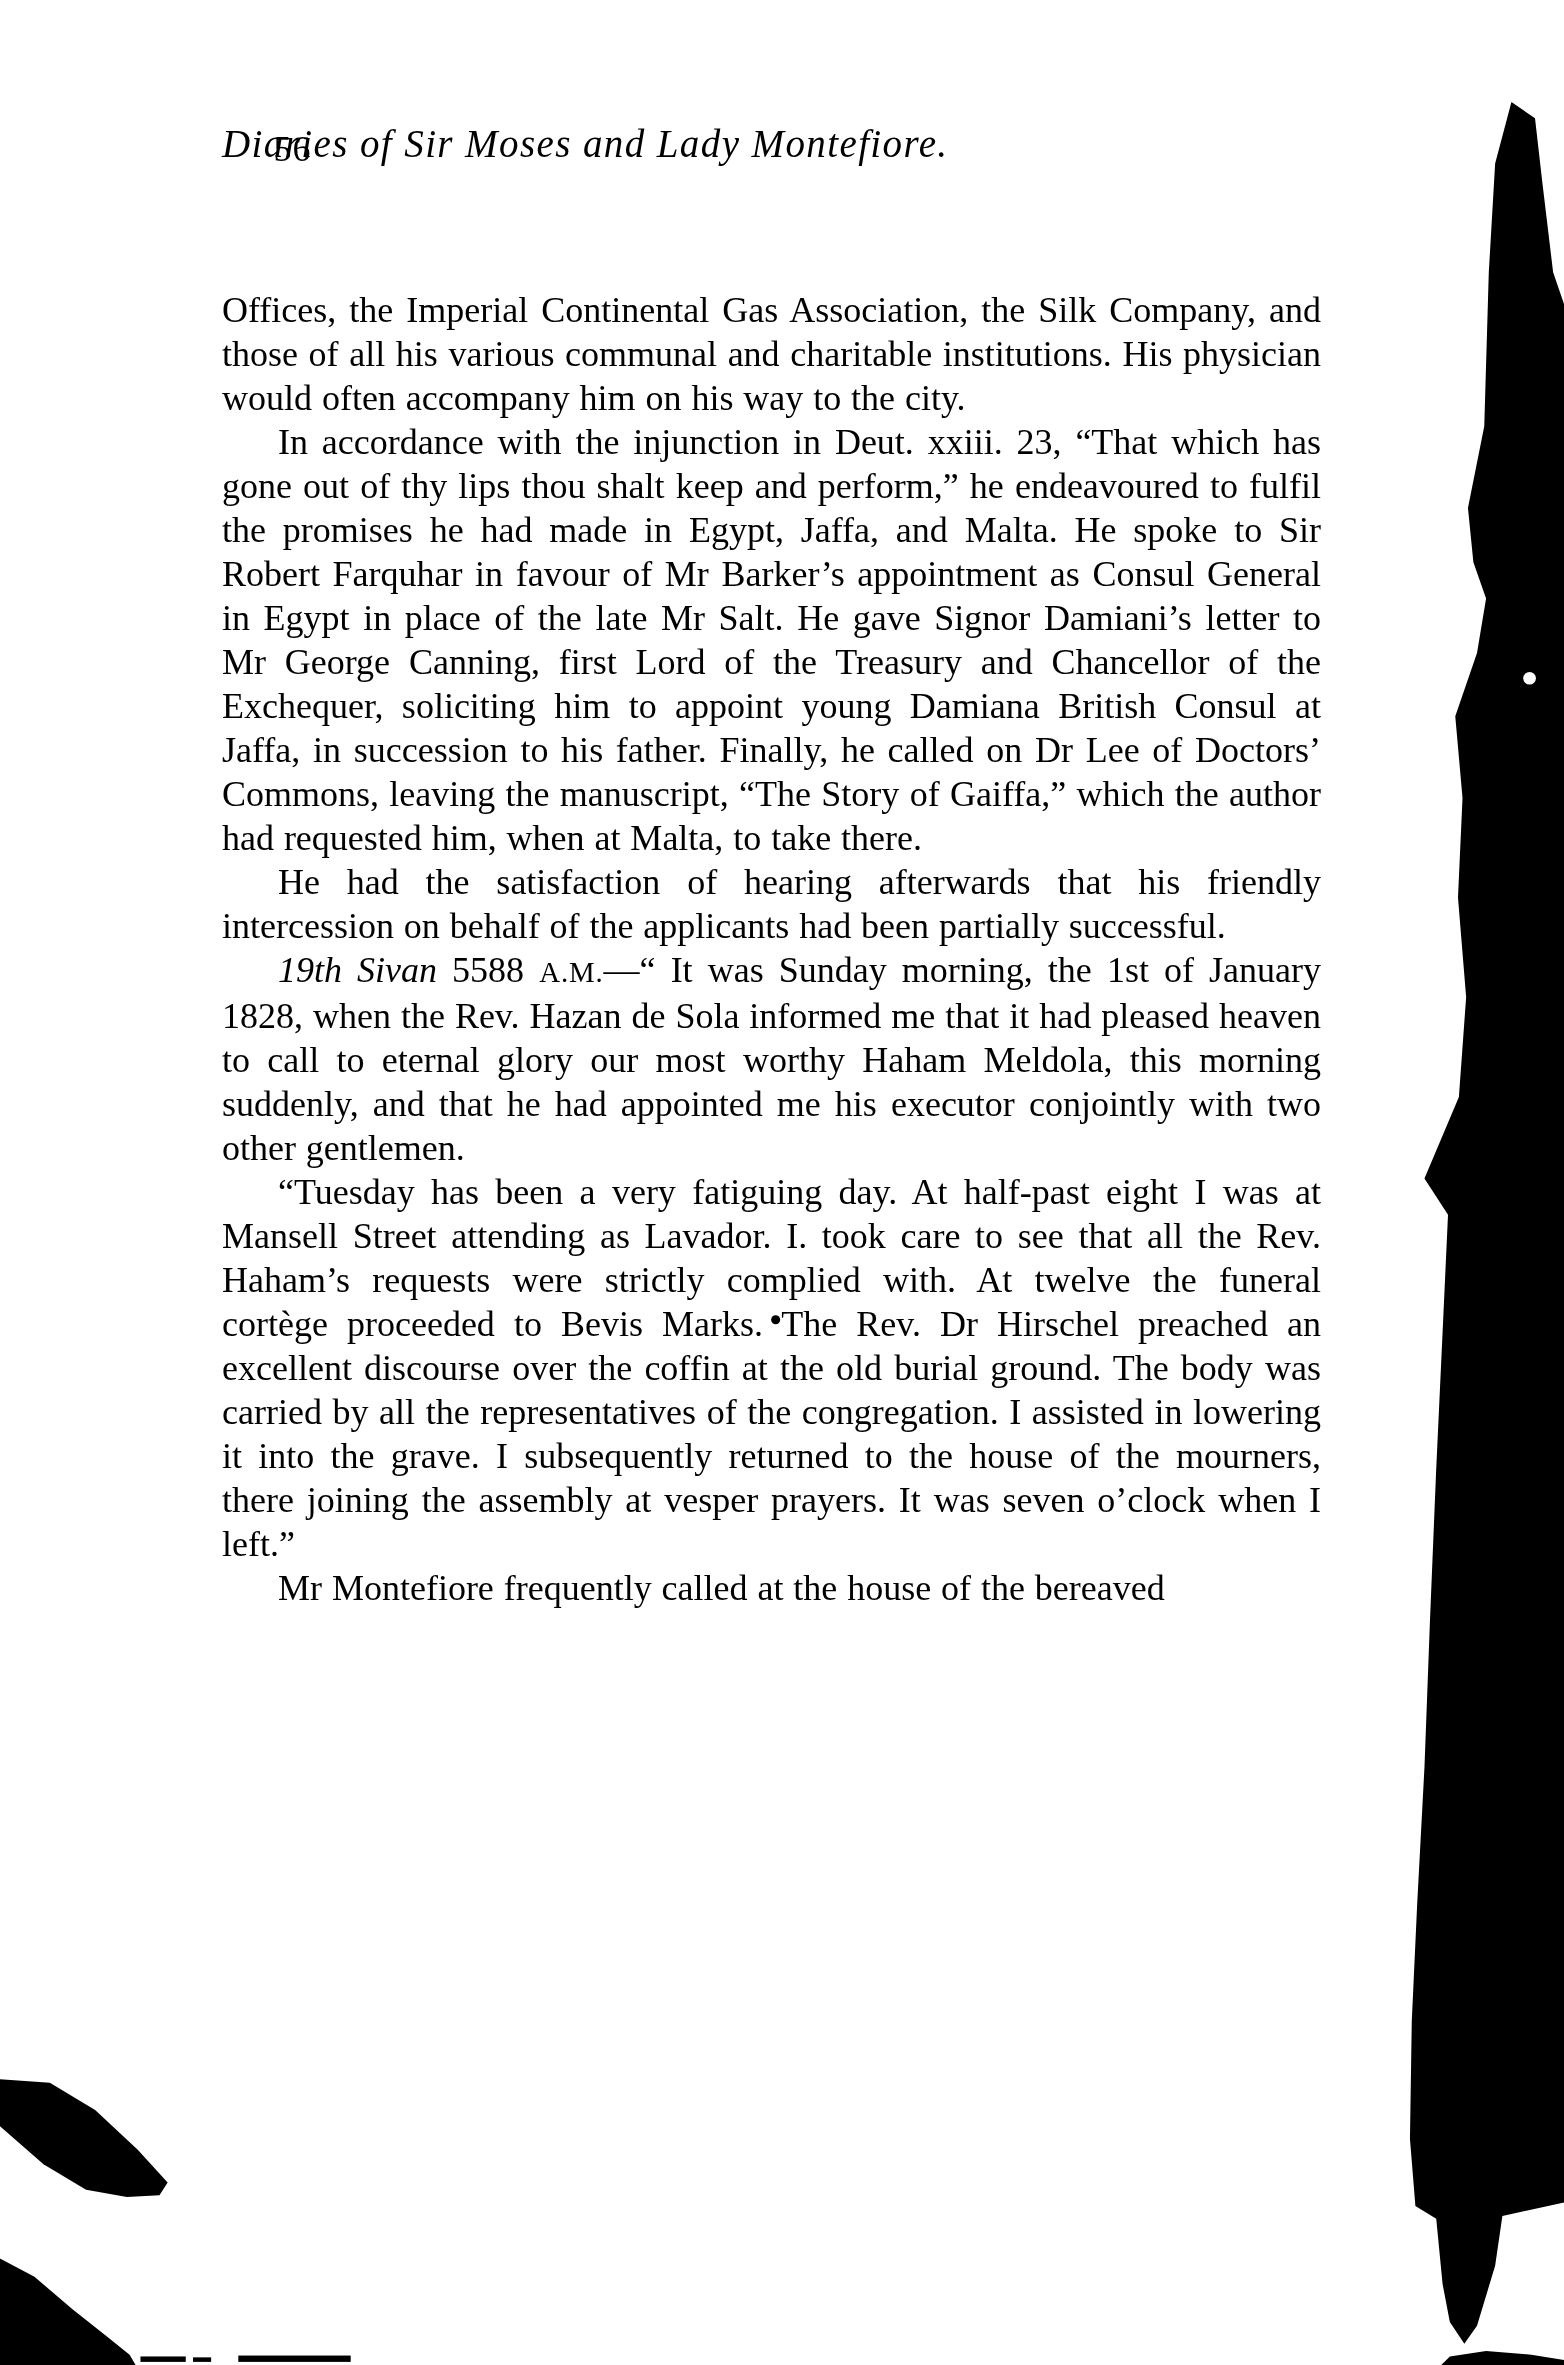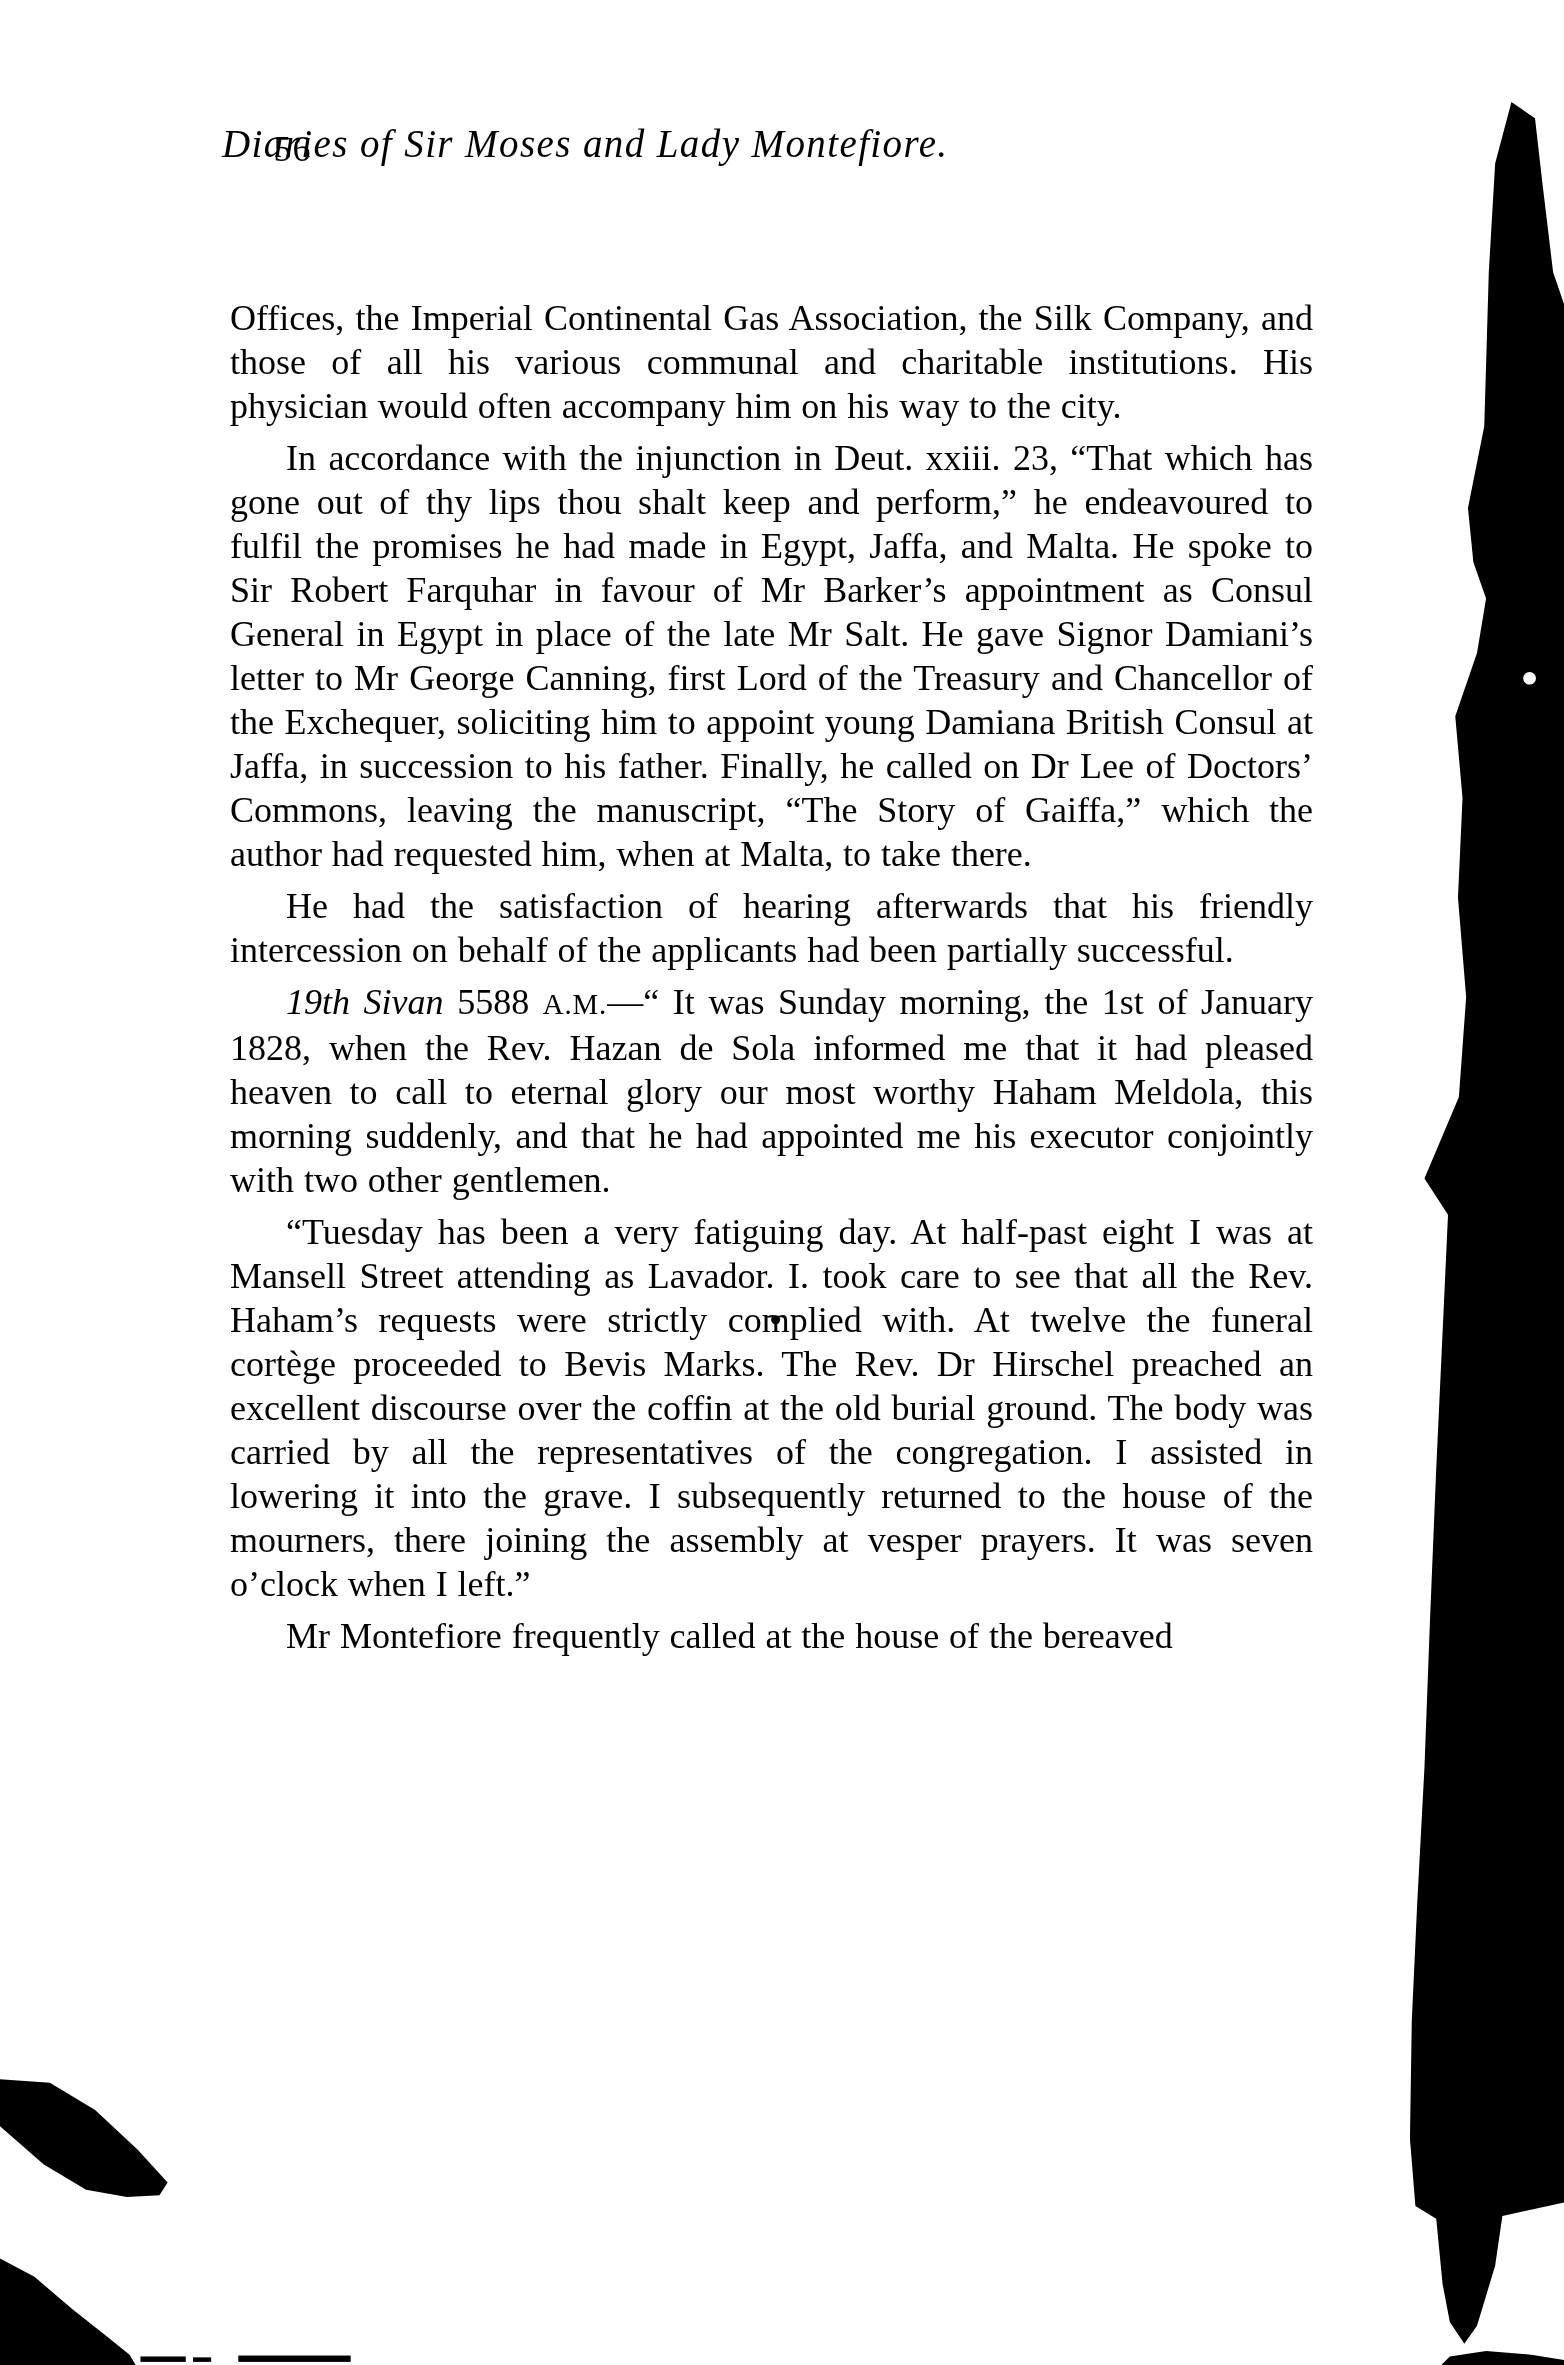--- a/index.html
+++ b/index.html
@@ -21,21 +21,21 @@
     white-space:nowrap;
   }
   .body{
     position:absolute;
     top:288px;left:222px;width:1099px;
     font-size:36px;
     line-height:44px;
     text-align:justify;
     word-spacing:0.9px;
   }
-  .para{margin:8px;padding:0;}
+  .para{margin:0;padding:0;}
   .para.indent{text-indent:56px;}
   .it{font-style:italic;}
   .sc{font-size:0.8em;letter-spacing:0.9px;}
   .artifacts{
     position:absolute;left:0;top:0;width:1564px;height:2366px;
     pointer-events:none;
   }
 </style>
 </head>
 <body>

